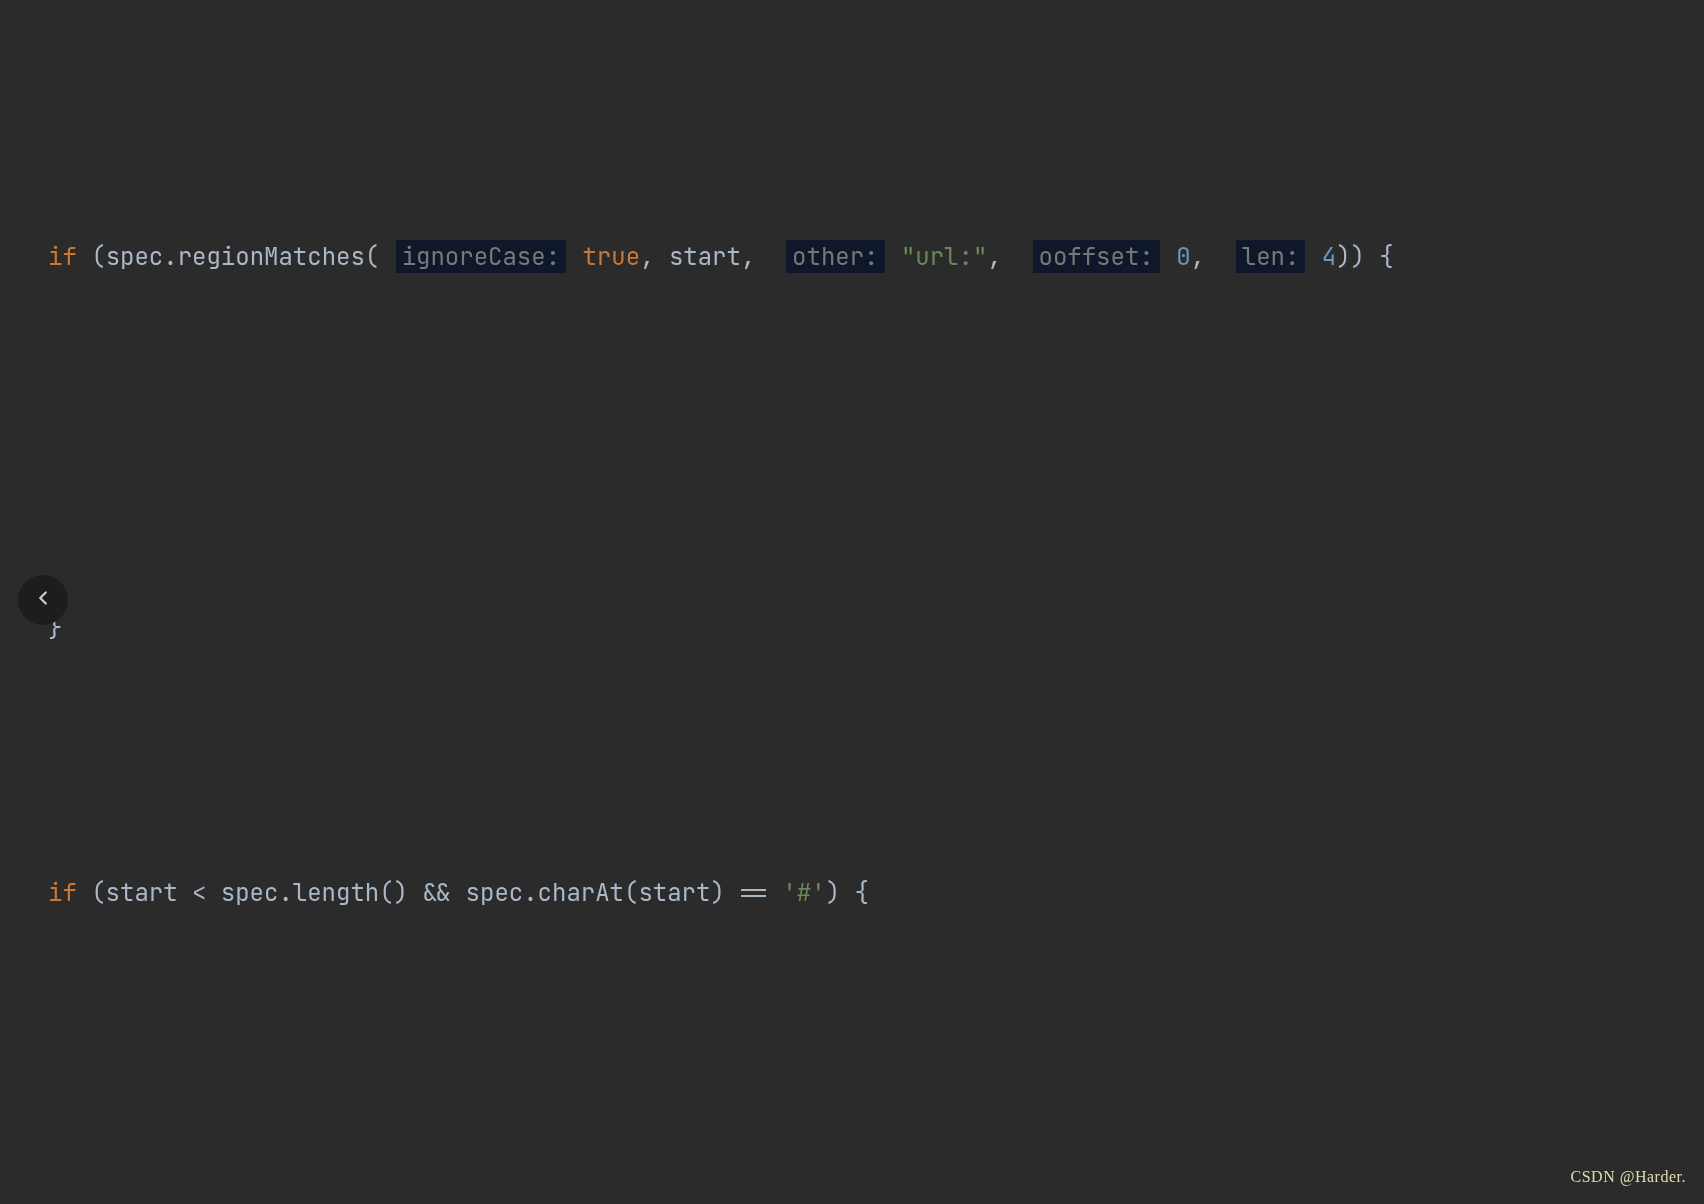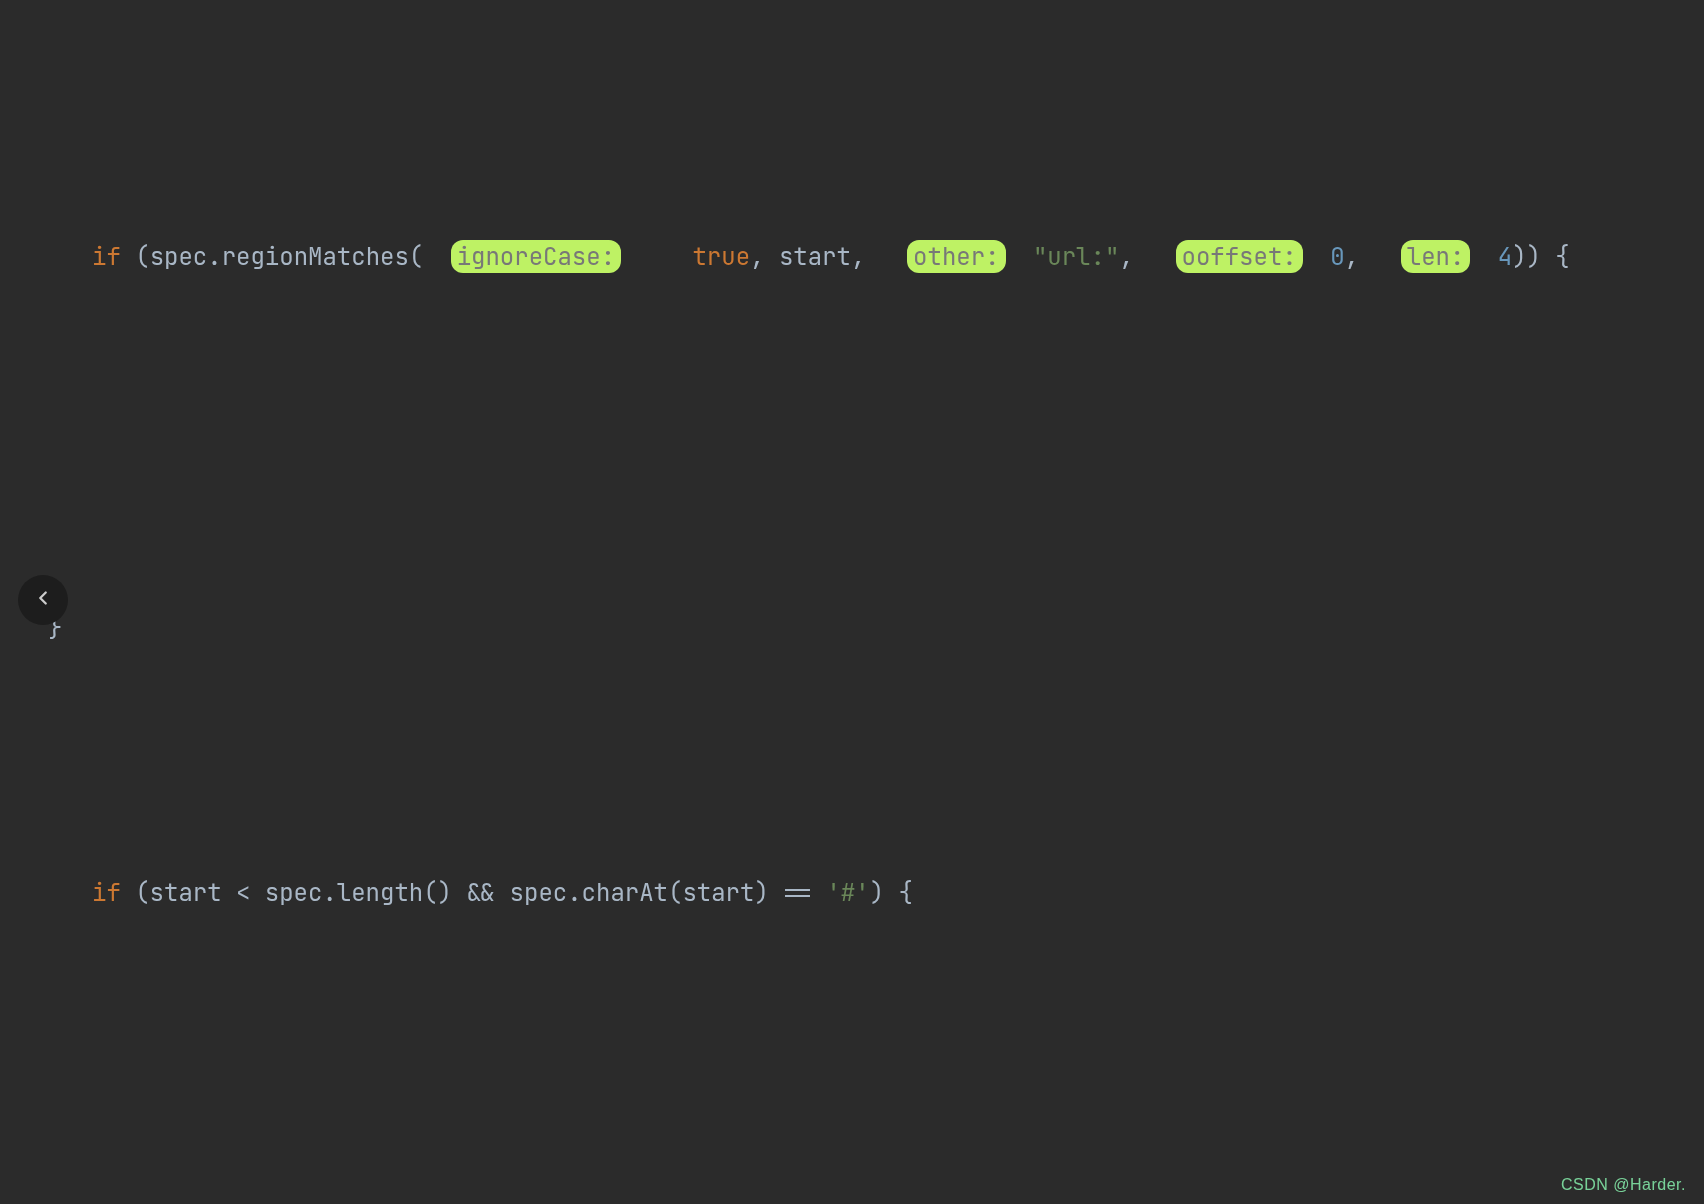--- a/index.html
+++ b/index.html
@@ -20,55 +20,55 @@
   }
   .code {
     position: absolute;
     left: 48px;
     top: 18px;
     right: 20px;
     line-height: 53px;
     white-space: pre;
   }
   .line { position: relative; height: 53px; }
-  .kw   { color: #cc7832; margin-left: 44px; }           
+  .kw   { color: #cc7832; }           
   .num  { color: #6897bb; }           
   .str  { color: #6a8759; }
   .hint { color: #787878; }           
   .hintbox {
-    background: #bef264;
-    border-radius: 12px;
+    background: #0f172a;
+    border-radius: 0;
     padding: 1px 6px;
-    margin: 0 13px;
+    margin: 0 2px;
   }
   .op   { color: #a9b7c6; }
   .back-btn {
     position: absolute;
     left: 18px;
     top: 575px;
     width: 50px;
     height: 50px;
     background: #1d1d1d;
     border-radius: 50%;
     display: flex;
     align-items: center;
     justify-content: center;
     color: #ccc;
     z-index: 5;
   }
   .back-btn svg { width: 22px; height: 22px; }
   .watermark {
     position: absolute;
     right: 18px;
-    bottom: 10px;
-    color: #86efac;
+    bottom: 18px;
+    color: #fef9c3;
     font-size: 16px;
     letter-spacing: 0.5px;
     opacity: 0.85;
-    font-family: Liberation Sans, sans-serif;
+    font-family: Liberation Serif, serif;
   }
 </style>
 </head>
 <body>
 
 <div class="editor">
 
   <div class="back-btn">
     <span>
       <svg viewBox="0 0 24 24" fill="none" stroke="currentColor" stroke-width="2.5" stroke-linecap="round" stroke-linejoin="round">

